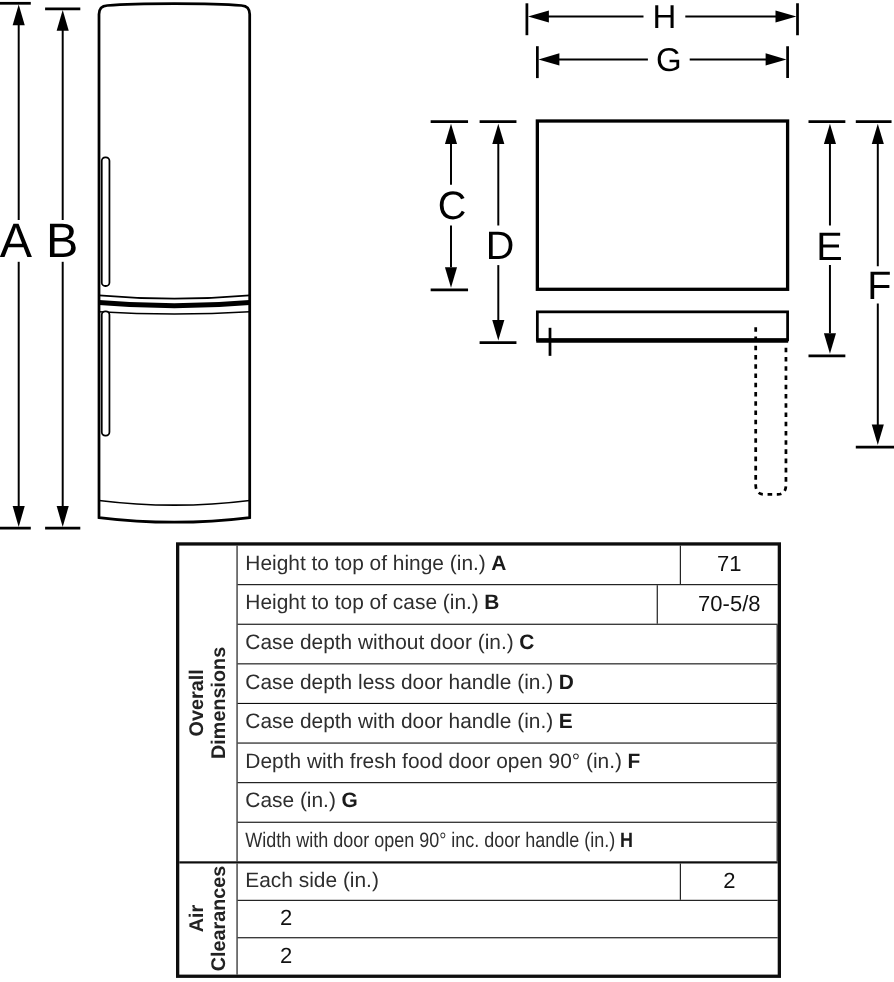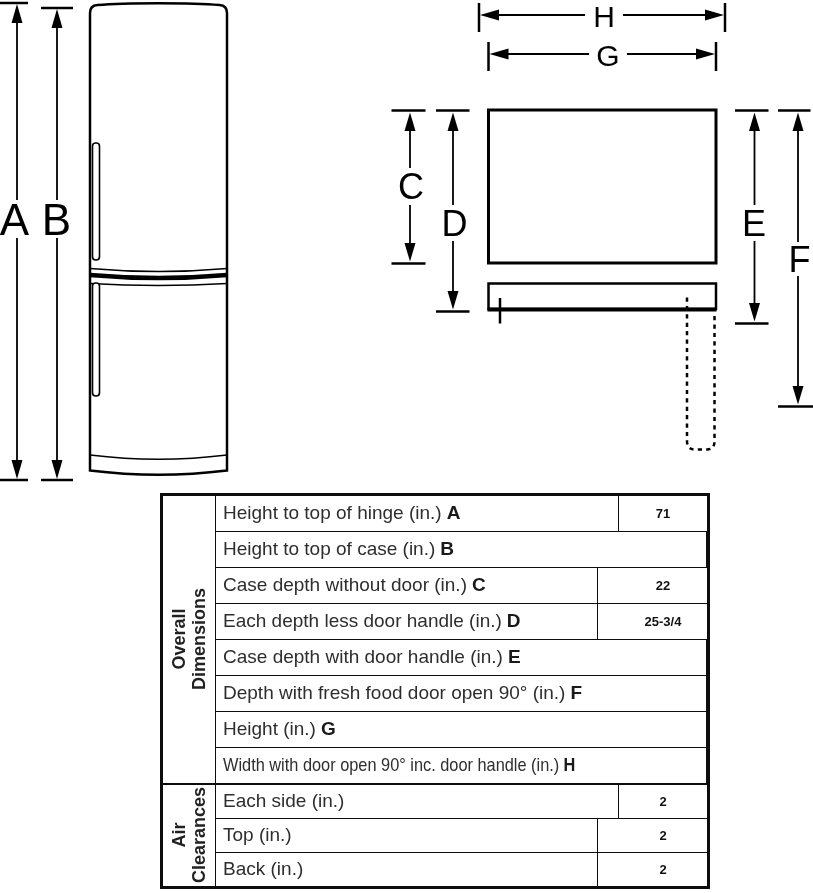--- a/index.html
+++ b/index.html
@@ -42,21 +42,21 @@
     flex:1 1 auto; display:flex; align-items:center; padding-left:7px;
     border-right:1.6px solid #0d0d0d; box-sizing:border-box;
     font-size:19px; color:#2e2e2e; overflow:hidden;
   }
   .desc-inner { display:inline-flex; align-items:baseline; white-space:nowrap; }
   .condensed .desc-inner { transform:scaleX(0.86); transform-origin:0 50%; }
   .key { font-weight:bold; color:#1a1a1a; margin-left:5px; }
   .key:empty { display:none; }
   .val {
     flex:0 0 88px; width:88px; display:flex; align-items:center; justify-content:center;
-    font-weight:bold; font-size:13px; color:#111; box-sizing:border-box;
+    font-weight:normal; font-size:20px; color:#111; box-sizing:border-box;
   }
 </style>
 </head>
 <body>
 
 <div class="page">
 
   <svg class="diagrams" width="813" height="492" viewBox="0 0 813 492">
 
     <g stroke="#000" fill="none">
@@ -179,40 +179,39 @@
           <div class="val">71</div>
         </div>
 
         <div class="row">
           <div class="desc">
               <span class="desc-inner">
                 <span>Height to top of case (in.)</span>
                 <span class="key">B</span>
               </span>
             </div>
+          <div class="val">70-5/8</div>
         </div>
 
         <div class="row">
           <div class="desc">
               <span class="desc-inner">
                 <span>Case depth without door (in.)</span>
                 <span class="key">C</span>
               </span>
             </div>
-          <div class="val">22</div>
-        </div>
-
-        <div class="row">
-          <div class="desc">
-              <span class="desc-inner">
-                <span>Each depth less door handle (in.)</span>
+        </div>
+
+        <div class="row">
+          <div class="desc">
+              <span class="desc-inner">
+                <span>Case depth less door handle (in.)</span>
                 <span class="key">D</span>
               </span>
             </div>
-          <div class="val">25-3/4</div>
         </div>
 
         <div class="row">
           <div class="desc">
               <span class="desc-inner">
                 <span>Case depth with door handle (in.)</span>
                 <span class="key">E</span>
               </span>
             </div>
         </div>
@@ -222,21 +221,21 @@
               <span class="desc-inner">
                 <span>Depth with fresh food door open 90° (in.)</span>
                 <span class="key">F</span>
               </span>
             </div>
         </div>
 
         <div class="row">
           <div class="desc">
               <span class="desc-inner">
-                <span>Height (in.)</span>
+                <span>Case (in.)</span>
                 <span class="key">G</span>
               </span>
             </div>
         </div>
 
         <div class="row">
           <div class="desc condensed">
               <span class="desc-inner">
                 <span>Width with door open 90° inc. door handle (in.)</span>
                 <span class="key">H</span>
@@ -259,34 +258,24 @@
         <div class="row">
           <div class="desc">
               <span class="desc-inner">
                 <span>Each side (in.)</span>
               </span>
             </div>
           <div class="val">2</div>
         </div>
 
         <div class="row">
-          <div class="desc">
-              <span class="desc-inner">
-                <span>Top (in.)</span>
-              </span>
-            </div>
           <div class="val">2</div>
         </div>
 
         <div class="row">
-          <div class="desc">
-              <span class="desc-inner">
-                <span>Back (in.)</span>
-              </span>
-            </div>
           <div class="val">2</div>
         </div>
 
       </div>
     </div>
 
   </div>
 </div>
 
 </body></html>

